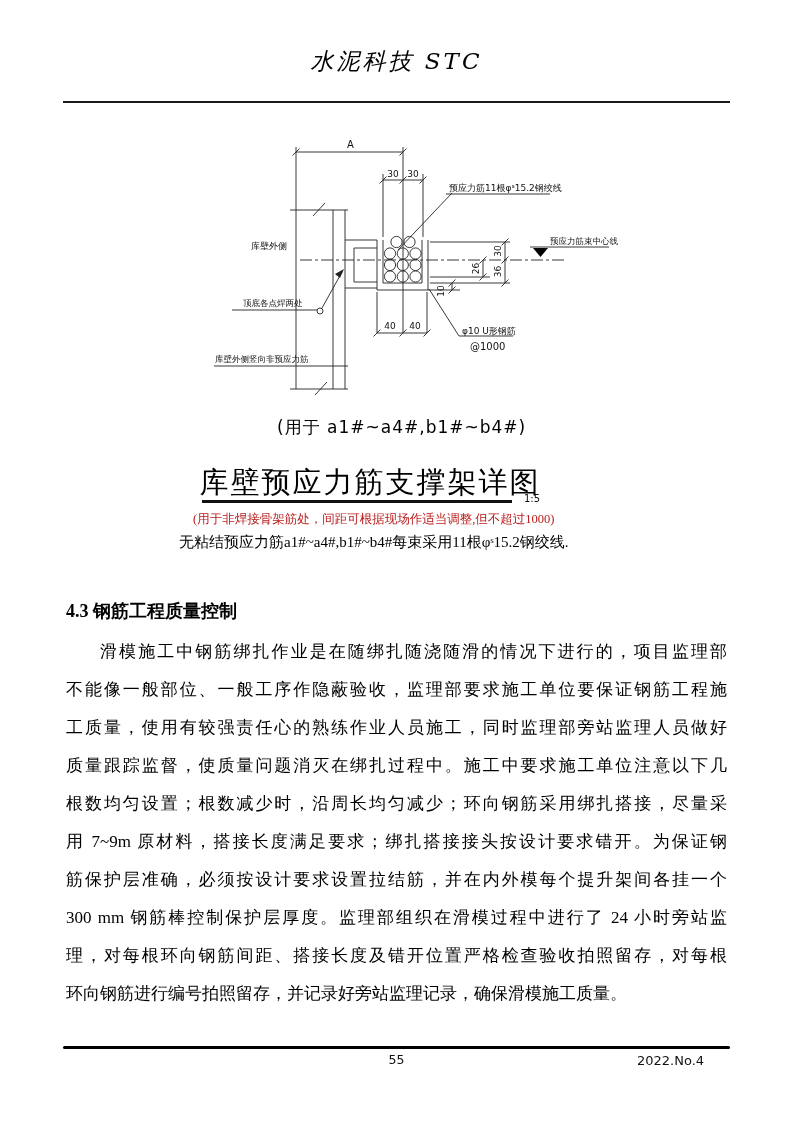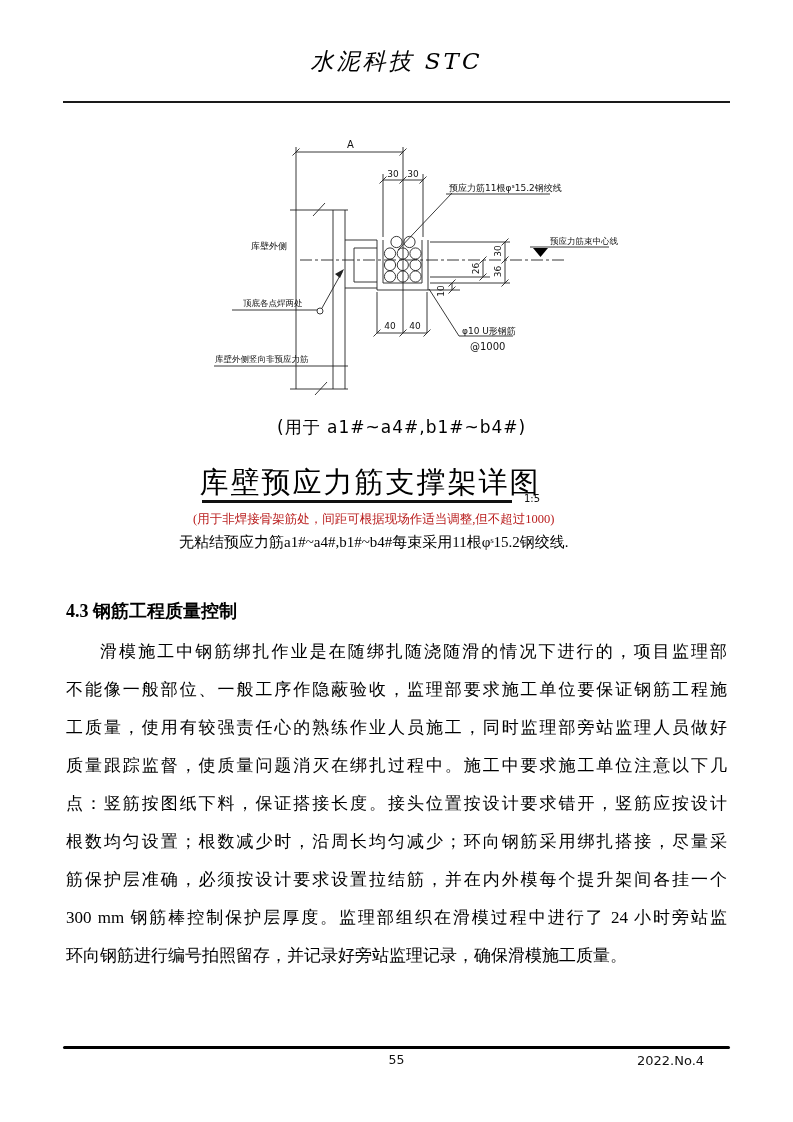--- a/index.html
+++ b/index.html
@@ -167,24 +167,25 @@
   <div class="abs fig-scale">1:5</div>
   <div class="abs fig-note1">(用于非焊接骨架筋处，间距可根据现场作适当调整,但不超过1000)</div>
   <div class="abs fig-note2">无粘结预应力筋a1#~a4#,b1#~b4#每束采用11根φˢ15.2钢绞线.</div>
 
   <div class="abs sec-heading">4.3 钢筋工程质量控制</div>
   <div class="abs body-block">
     <div class="bodyline first">滑模施工中钢筋绑扎作业是在随绑扎随浇随滑的情况下进行的，项目监理部</div>
     <div class="bodyline">不能像一般部位、一般工序作隐蔽验收，监理部要求施工单位要保证钢筋工程施</div>
     <div class="bodyline">工质量，使用有较强责任心的熟练作业人员施工，同时监理部旁站监理人员做好</div>
     <div class="bodyline">质量跟踪监督，使质量问题消灭在绑扎过程中。施工中要求施工单位注意以下几</div>
-    <div class="bodyline">点：竖筋按图纸下料，保证搭接长度。接头位置按设计要求错开，竖筋应按设计</div>
     <div class="bodyline">根数均匀设置；根数减少时，沿周长均匀减少；环向钢筋采用绑扎搭接，尽量采</div>
+    <div class="bodyline">用 7~9m 原材料，搭接长度满足要求；绑扎搭接接头按设计要求错开。为保证钢</div>
     <div class="bodyline">筋保护层准确，必须按设计要求设置拉结筋，并在内外模每个提升架间各挂一个</div>
     <div class="bodyline">300 mm 钢筋棒控制保护层厚度。监理部组织在滑模过程中进行了 24 小时旁站监</div>
+    <div class="bodyline">理，对每根环向钢筋间距、搭接长度及错开位置严格检查验收拍照留存，对每根</div>
     <div class="bodyline last">环向钢筋进行编号拍照留存，并记录好旁站监理记录，确保滑模施工质量。</div>
   </div>
 
   <div class="abs footer-rule"></div>
   <div class="abs page-number">55</div>
   <div class="abs issue-label">2022.No.4</div>
 
 </div>
 
 </body></html>

